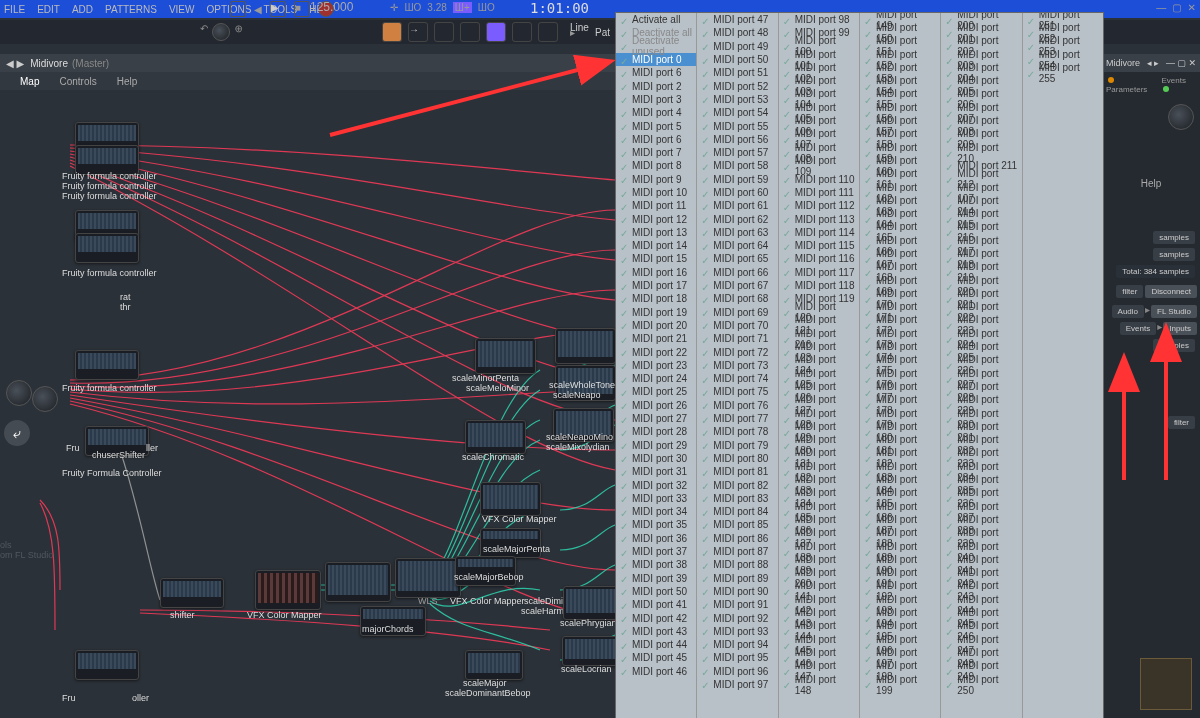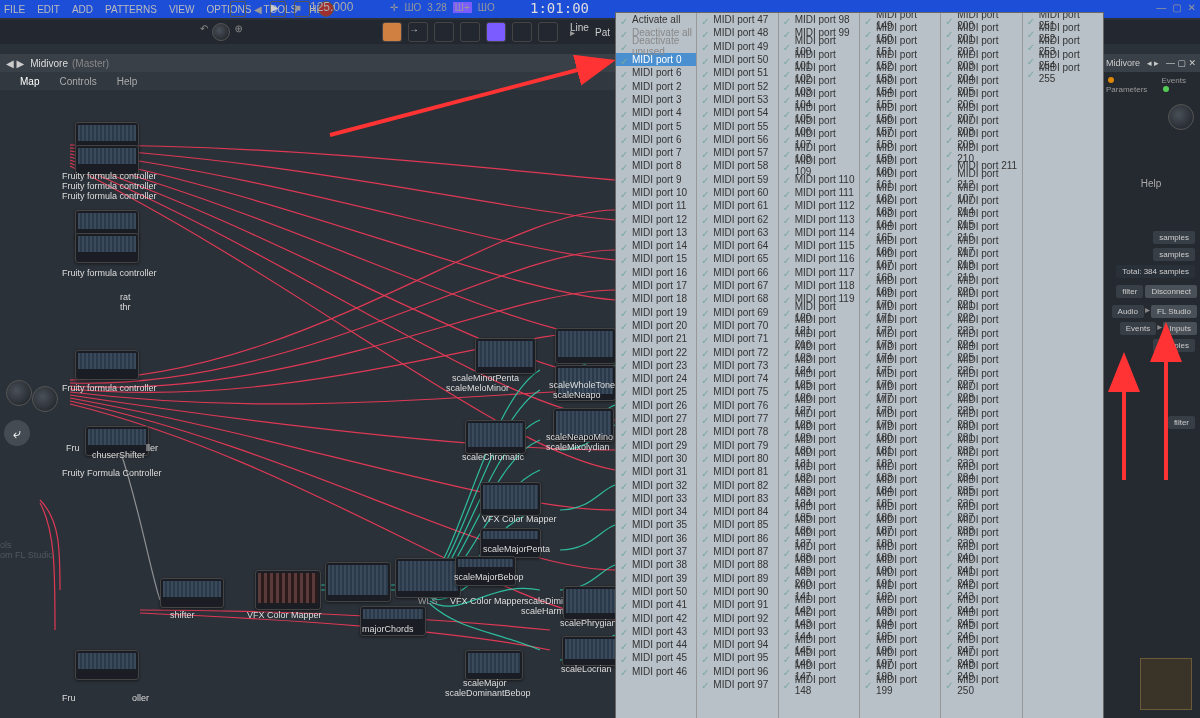--- a/index.html
+++ b/index.html
@@ -232,21 +232,21 @@
 
 <div class="node" style="left:360px;top:516px;width:60px;height:14px">
       <div class="bars" style="height:10px"></div>
     </div>
 <div class="node-label" style="left:362px;top:534px">majorChords</div>
 
 <div class="node" style="left:475px;top:248px;width:55px;height:30px">
       <div class="bars" style="height:26px"></div>
     </div>
 <div class="node-label" style="left:452px;top:283px">scaleMinorPenta</div>
-<div class="node-label" style="left:446px;top:293px">scaleMeloMinor</div>
+<div class="node-label" style="left:466px;top:293px">scaleMeloMinor</div>
 
 <div class="node" style="left:555px;top:238px;width:55px;height:30px">
       <div class="bars" style="height:26px"></div>
     </div>
 <div class="node" style="left:555px;top:275px;width:55px;height:30px">
       <div class="bars" style="height:26px"></div>
     </div>
 <div class="node-label" style="left:549px;top:290px">scaleWholeTone</div>
 <div class="node-label" style="left:553px;top:300px">scaleNeapo</div>
 

